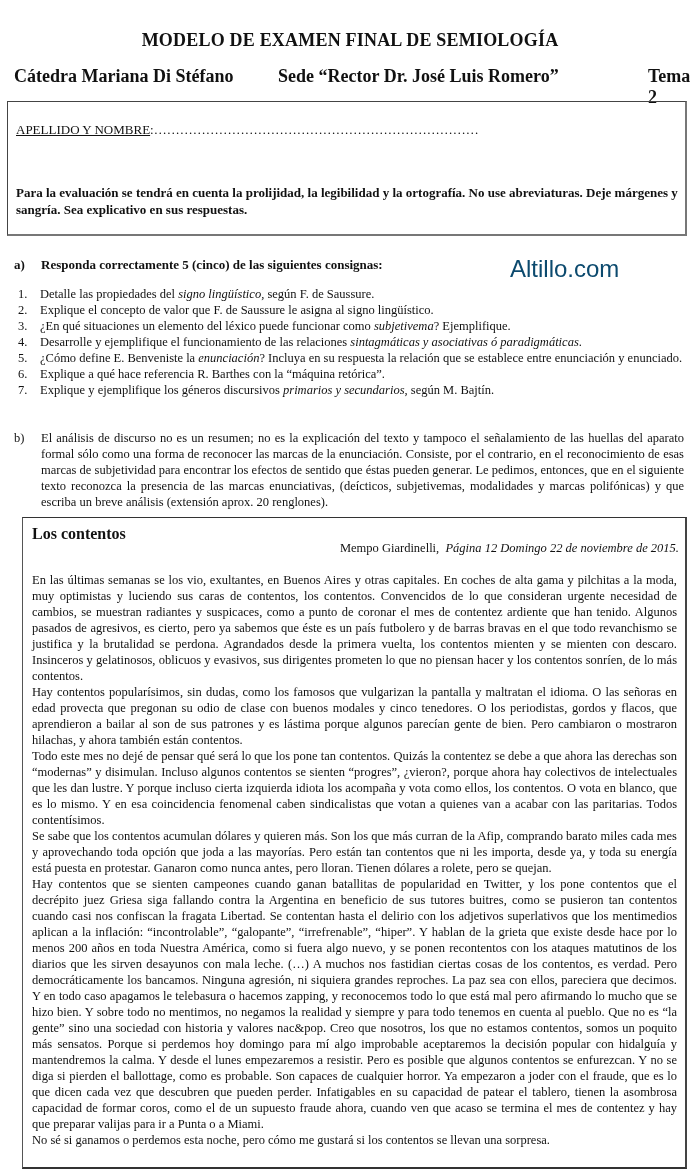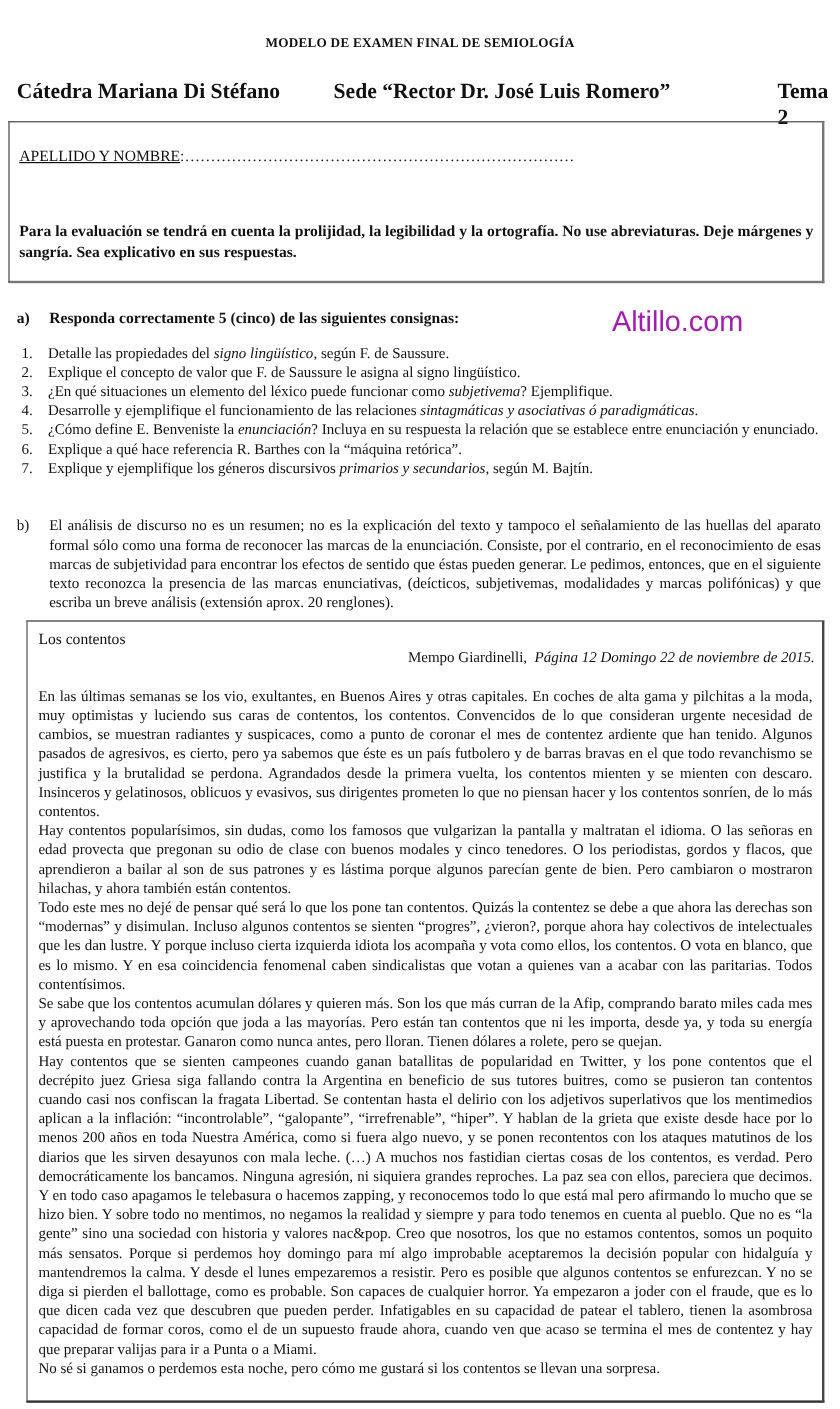--- a/index.html
+++ b/index.html
@@ -2,21 +2,21 @@
 <html><head>
 <meta charset="utf-8">
 <style>
   html, body { margin: 0; padding: 0; background: #ffffff; }
   body {
     width: 700px; height: 1174px; position: relative; overflow: hidden;
     font-family: "Liberation Serif", "DejaVu Serif", serif; color: #111;
   }
   .title {
     position: absolute; top: 30px; left: 0; width: 700px; text-align: center;
-    font-size: 11px; font-weight: bold; letter-spacing: 0.2px;
+    font-size: 18px; font-weight: bold; letter-spacing: 0.2px;
   }
   .subhead { position: absolute; top: 66px; font-size: 18px; font-weight: bold; }
   .sub-left { left: 14px; }
   .sub-mid { left: 278px; }
   .sub-right { left: 627px; margin-left: 21px; }
 
   .idbox {
     position: absolute; top: 101px; left: 7px; width: 680px; height: 135px;
     border-top: 1px solid #444; border-left: 1px solid #444;
     border-right: 2px solid #777; border-bottom: 2px solid #777;
@@ -30,21 +30,21 @@
   .prof { margin-left: 38px; }
   .instructions {
     position: absolute; left: 8px; top: 82px; width: 664px;
     font-size: 13px; font-weight: bold; line-height: 17px;
   }
 
   .sec-a { position: absolute; top: 257px; left: 14px; font-size: 13px; font-weight: bold; }
   .sec-a .lbl { display: inline-block; width: 27px; }
   .watermark {
     position: absolute; top: 255px; left: 510px; font-family: "Liberation Sans", sans-serif;
-    font-size: 24px; color: #a21caf;
+    font-size: 24px; color: #0c4a6e;
   }
   ol.questions {
     position: absolute; top: 286px; left: 14px; width: 672px; margin: 0; padding: 0;
     list-style: none; font-size: 12.5px; line-height: 16px;
   }
   ol.questions li { position: relative; padding-left: 26px; }
   ol.questions li .num { position: absolute; left: 4px; top: 0; }
   i { font-style: italic; }
 
   .sec-b {
@@ -53,21 +53,21 @@
   }
   .sec-b .lbl { position: absolute; left: 0; top: 0; }
   .sec-b .txt { margin-left: 27px; display: block; }
 
   .article {
     position: absolute; top: 517px; left: 22px; width: 665px; height: 652px;
     border-top: 1px solid #333; border-left: 1px solid #555;
     border-right: 2px solid #444; border-bottom: 2px solid #333;
     box-sizing: border-box;
   }
-  .art-title { position: absolute; top: 7px; left: 9px; font-size: 13px; font-weight: normal; }
+  .art-title { position: absolute; top: 7px; left: 9px; font-size: 16px; font-weight: bold; }
   .art-source { position: absolute; top: 23px; right: 6px; font-size: 12.5px; }
   .art-body {
     position: absolute; top: 54px; left: 9px; width: 645px;
     font-size: 12.5px; line-height: 16px; text-align: justify;
   }
   .art-body p { margin: 0; }
 </style>
 </head>
 <body>
 

